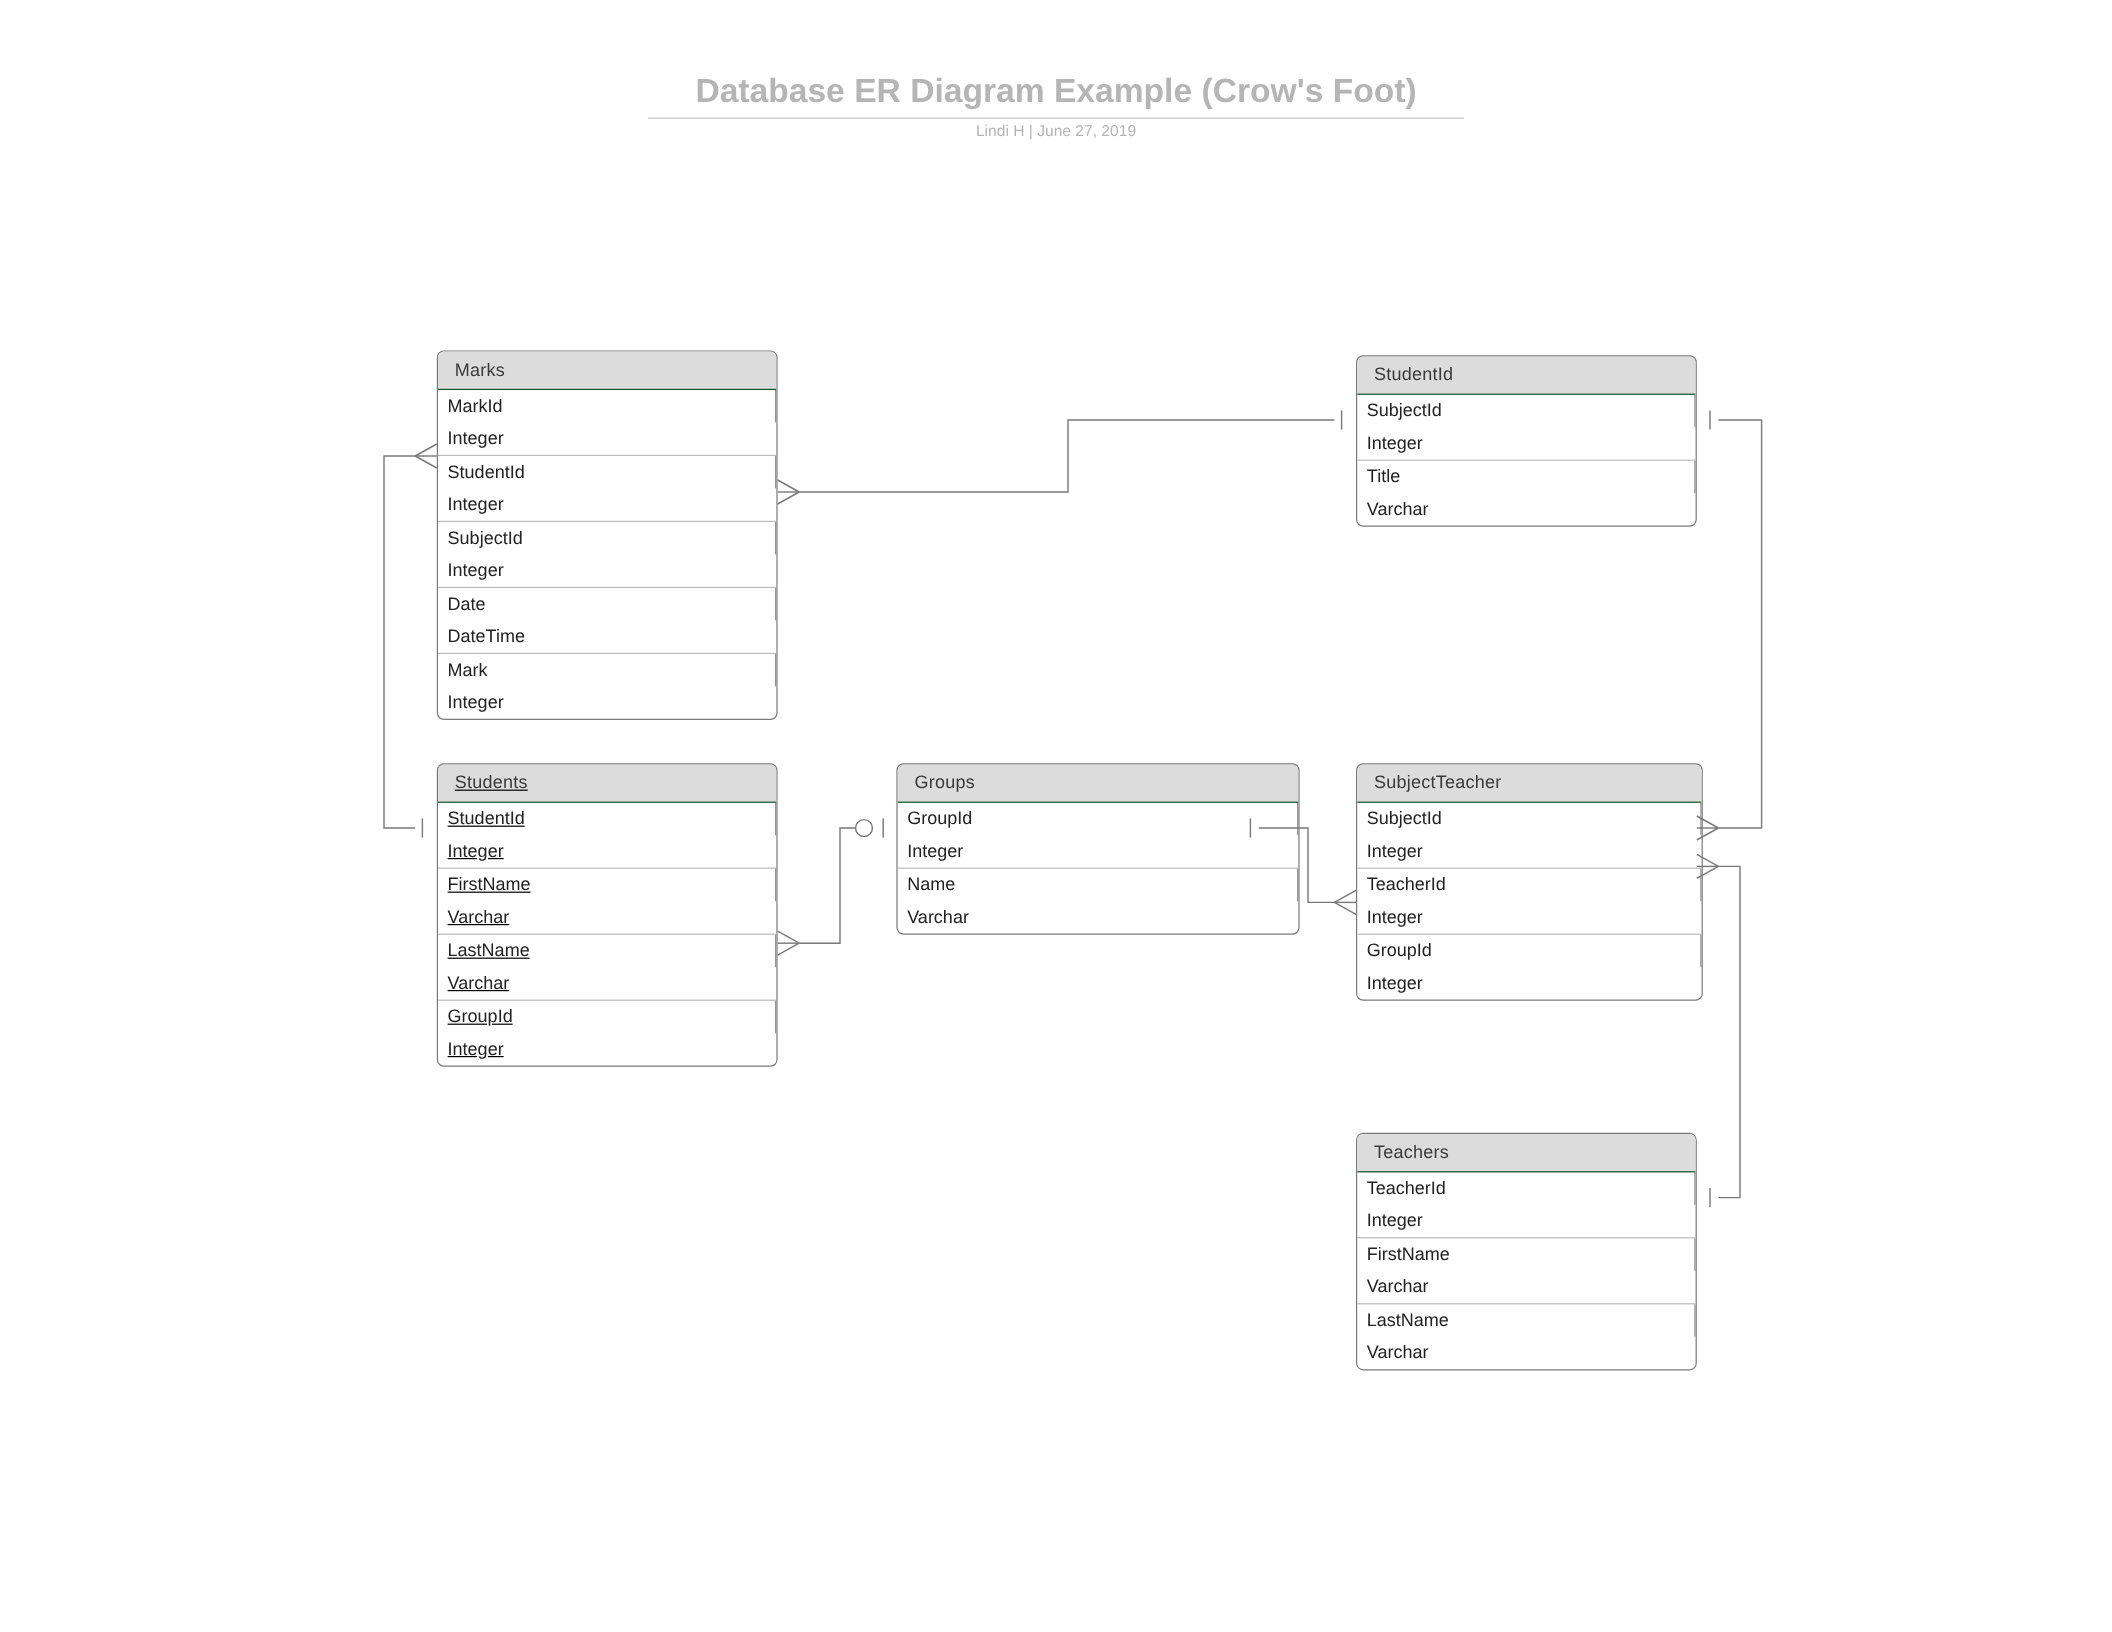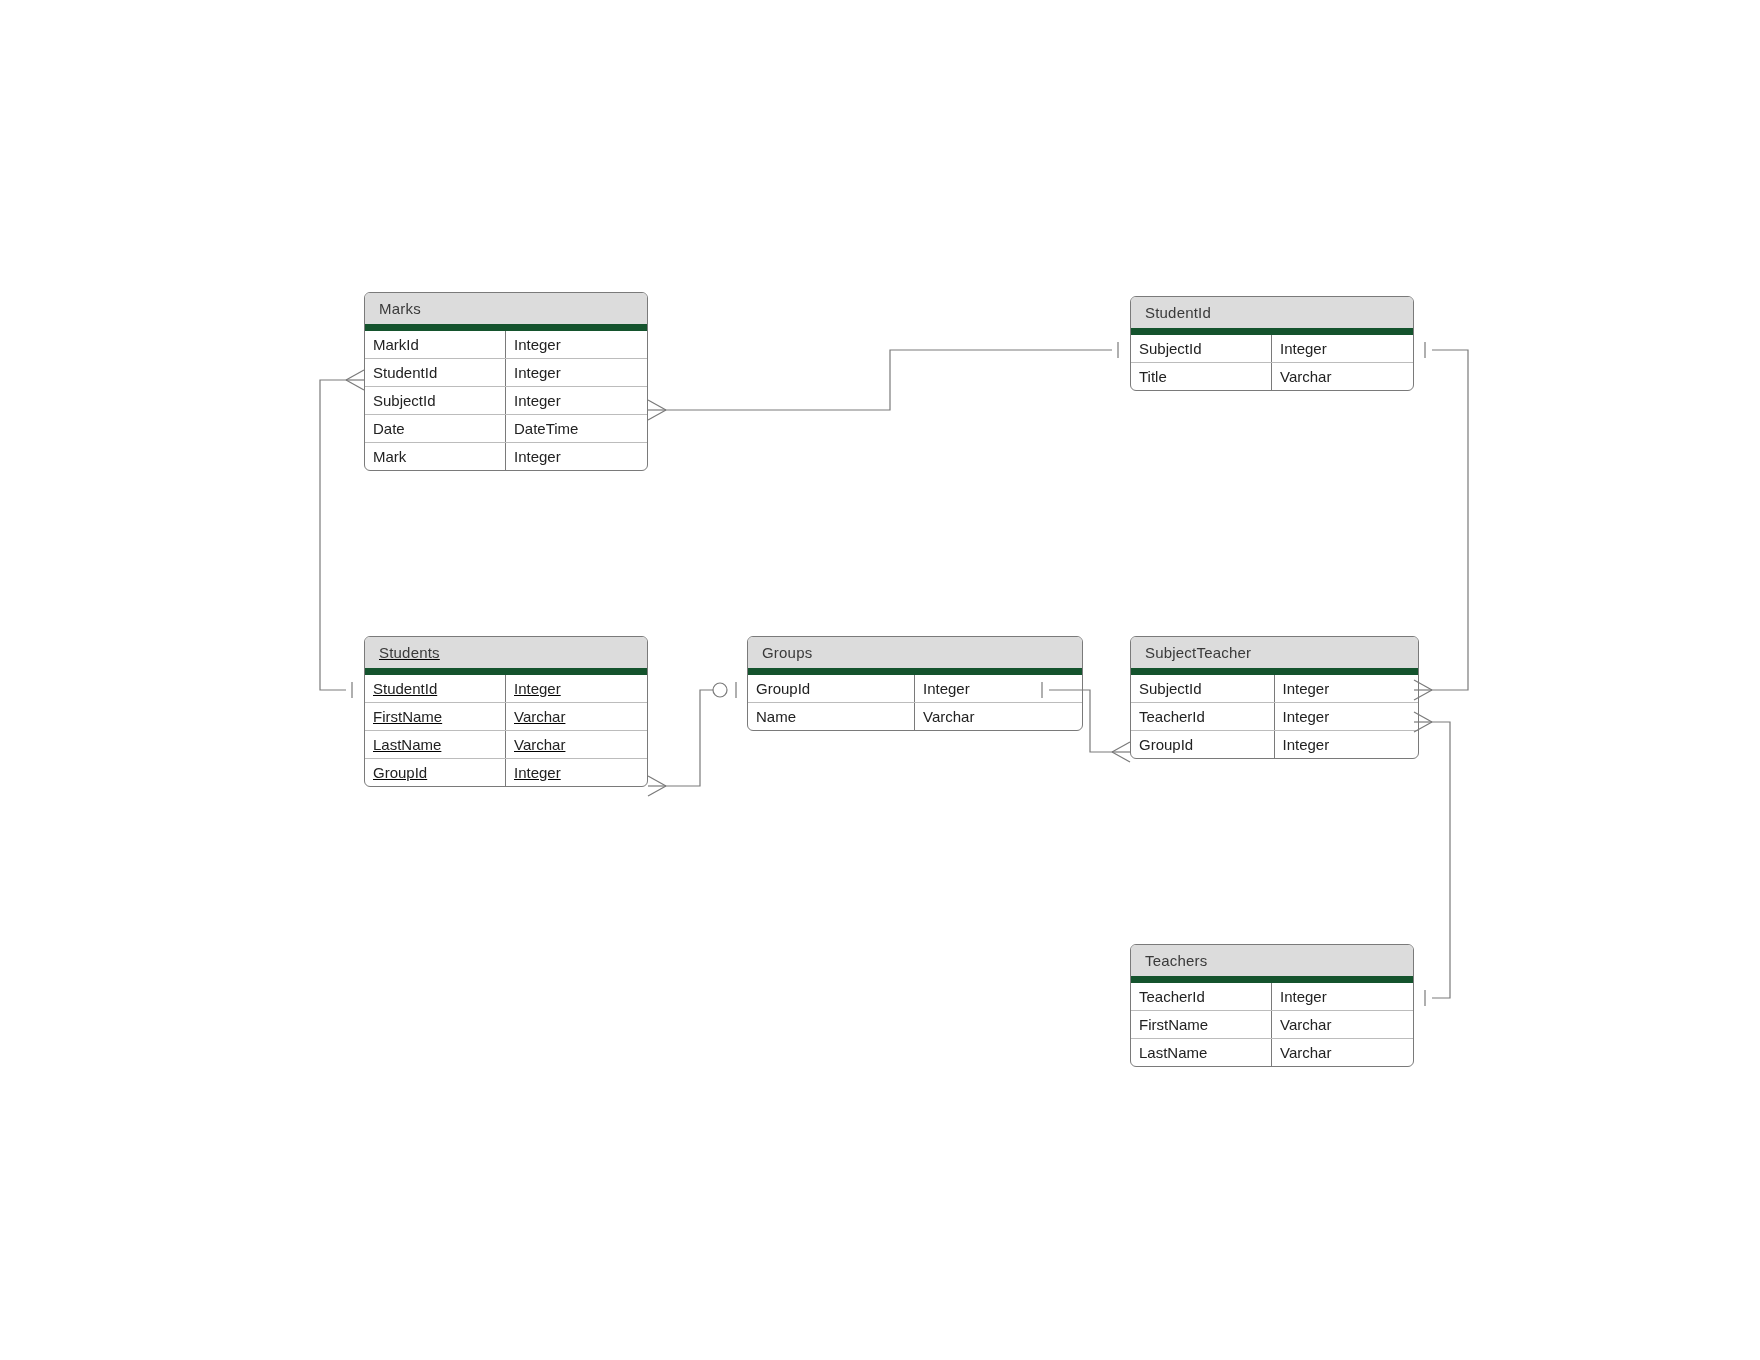--- a/index.html
+++ b/index.html
@@ -43,30 +43,31 @@
 
   .entity {
     position: absolute;
     border: 1px solid #7a7a7a;
     border-radius: 6px;
     overflow: hidden;
     background: #fff;
   }
   .entity .hdr {
     background: #dcdcdc;
-    border-bottom: 7px solid #14532d;
+    border-bottom: 1px solid #14532d;
     font-size: 15px;
     letter-spacing: 0.2px;
     color: #3a3a3a;
     padding: 7px 14px 7px 14px;
   }
   .entity .rows { }
   .entity .row {
     display: flex;
     border-top: 1px solid #bcbcbc;
+    flex-direction: column;
   }
   .entity .row:first-child { border-top: none; }
   .entity .cell {
     padding: 5px 8px 5px 8px;
     font-size: 15px;
     color: #222;
   }
   .entity .cell.name { flex: 0 0 50%; border-right: 1px solid #7a7a7a; }
   .entity .cell.type { flex: 0 0 50%; }
 
@@ -84,20 +85,25 @@
     stroke: #7a7a7a;
     stroke-width: 1.2;
   }
   svg.wires circle.fill { fill: #fff; }
 </style>
 </head>
 <body>
 
 <div class="canvas">
 
+  <div class="title-block">
+    <h1>Database ER Diagram Example (Crow's Foot)</h1>
+    <hr class="title-rule">
+    <p class="subtitle">Lindi H  |  June 27, 2019</p>
+  </div>
 
   <div id="ent-marks" class="entity" style="left: 364px; top: 292px; width: 284px;">
       <div class="hdr">Marks</div>
       <div class="rows">
         <div class="row">
           <div class="cell name">MarkId</div>
           <div class="cell type">Integer</div>
         </div>
         <div class="row">
           <div class="cell name">StudentId</div>

